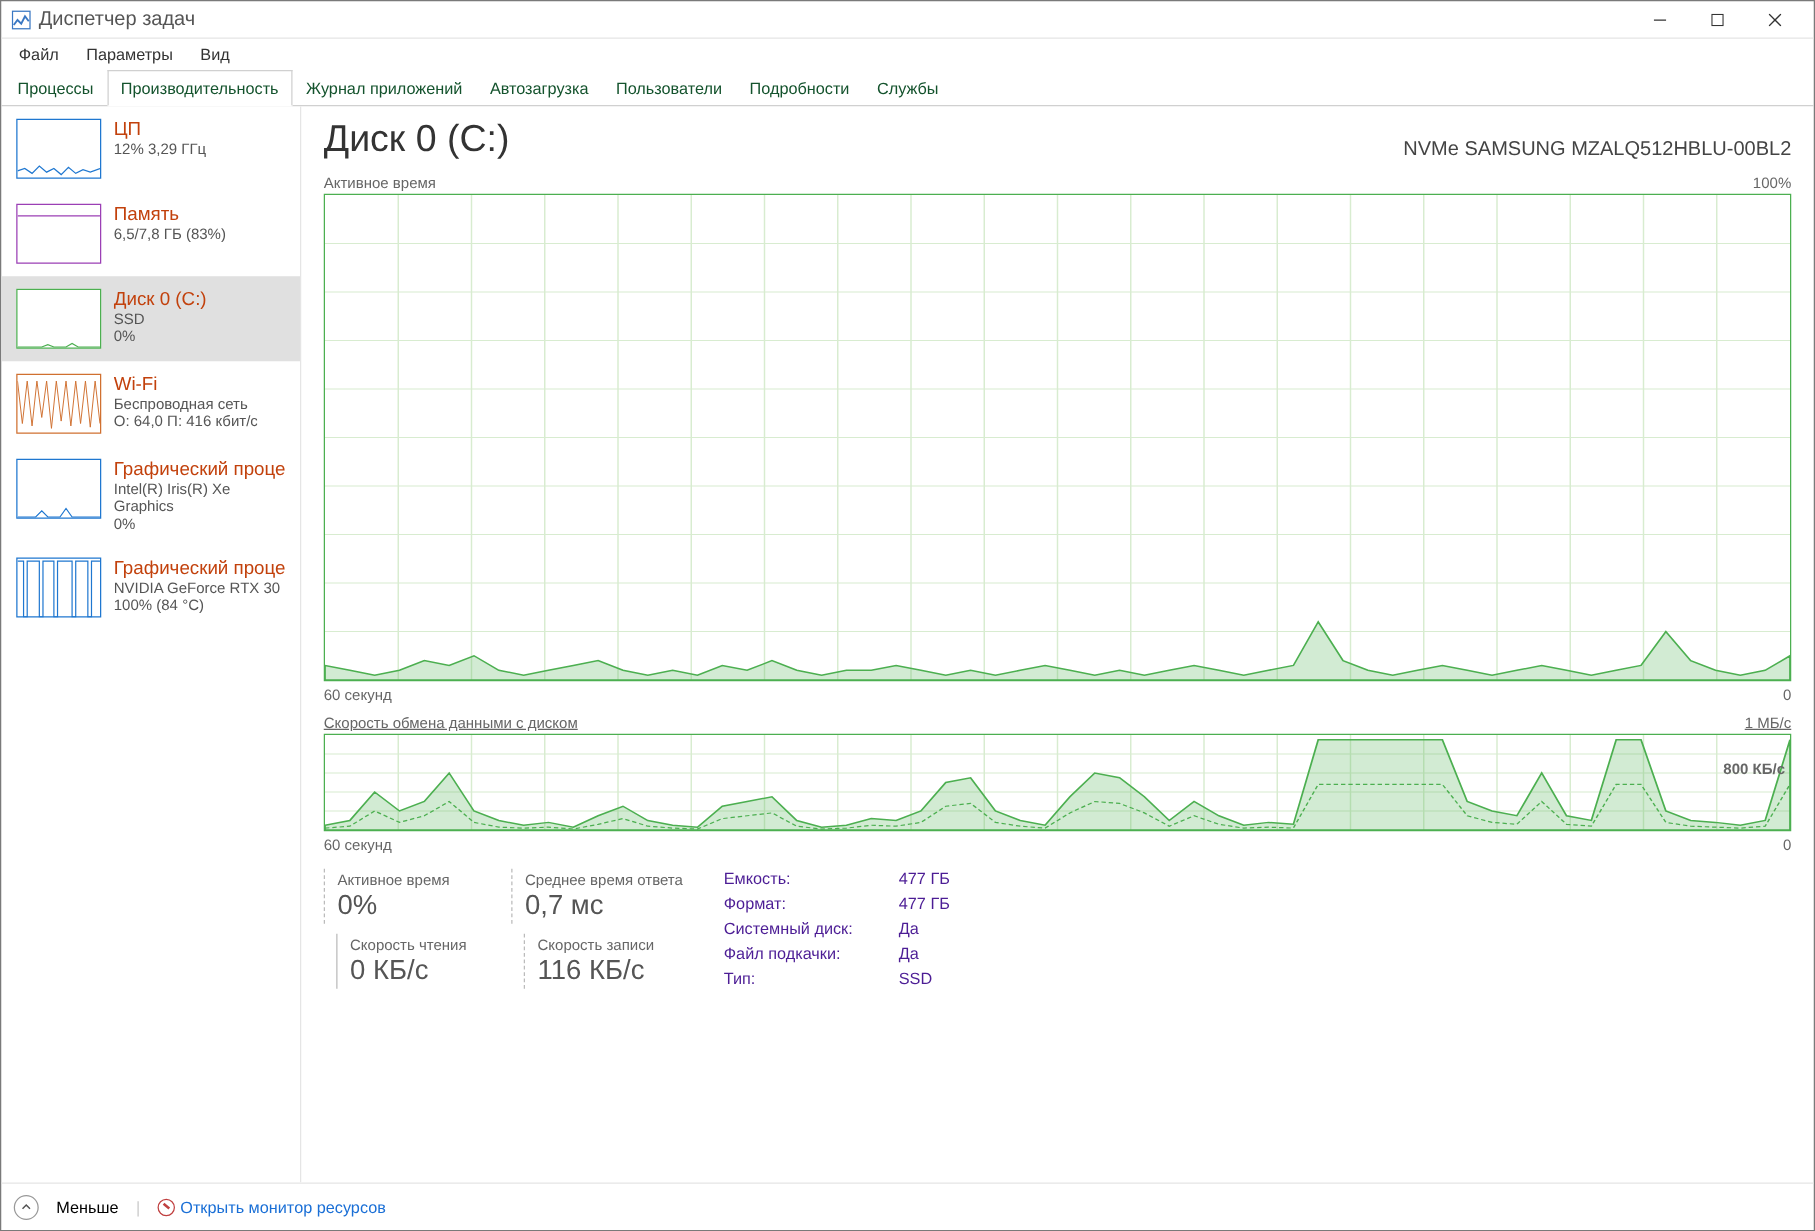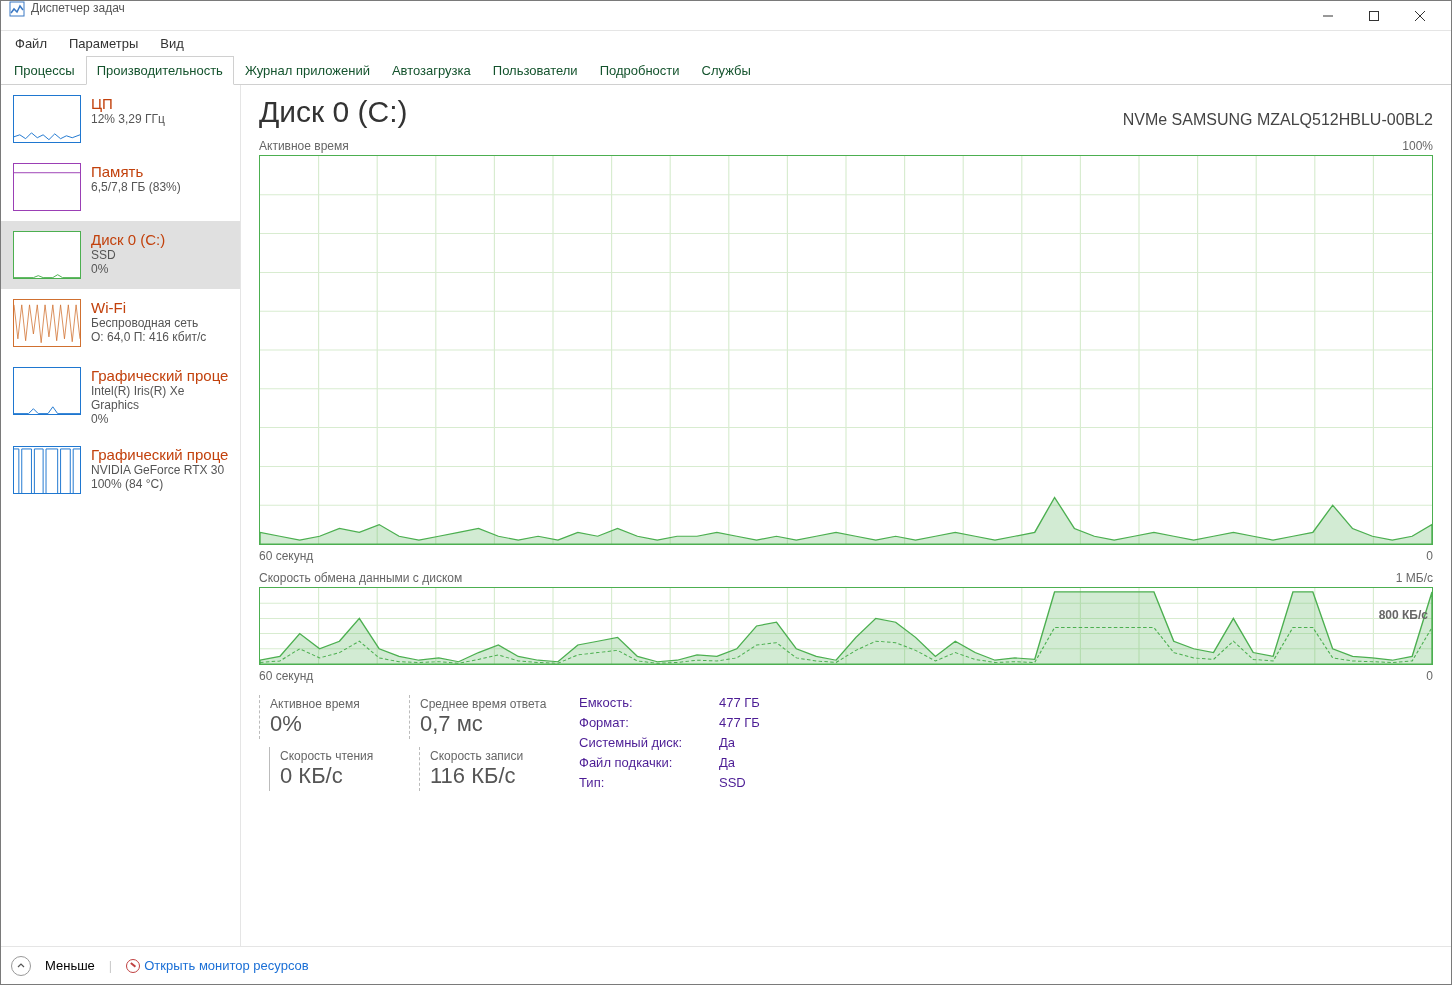--- a/index.html
+++ b/index.html
@@ -1,17 +1,17 @@
 <!DOCTYPE html>
 <html><head>
 <meta charset="utf-8">
 <style>
 * { box-sizing: border-box; margin: 0; padding: 0; font-family: "Segoe UI", Tahoma, sans-serif; }
 body { background: #fff; width: 1452px; height: 985px; overflow: hidden; border: 1px solid #7a7a7a; display: flex; flex-direction: column; }
-.titlebar { height: 30px; display: flex; padding: 0 8px; border-bottom: 1px solid #e5e5e5; color: #555; font-size: 12px; }
+.titlebar { height: 30px; display: flex; align-items: center; padding: 0 8px; border-bottom: 1px solid #e5e5e5; color: #555; font-size: 16px; }
 .titlebar-icon { width: 16px; height: 16px; margin-right: 6px; display:inline-flex; align-items:center; justify-content:center; }
 .titlebar-spacer { flex: 1; }
 .win-btn { width: 46px; height: 30px; display:flex; align-items:center; justify-content:center; color:#555; }
 .menubar { height: 24px; display:flex; align-items:center; gap: 14px; padding: 0 10px; font-size: 13px; color: #333; }
 .menubar span { padding: 2px 4px; }
 .tabs { height: 30px; display:flex; align-items:flex-end; padding-left: 2px; font-size: 13px; border-bottom: 1px solid #d0d0d0; }
 .tab { padding: 6px 10px; border: 1px solid transparent; border-bottom: none; color: #14532d; position:relative; }
 .tab.active { background:#fff; border-color:#d0d0d0; border-bottom:1px solid #fff; margin-bottom:-1px; }
 .content { flex:1; display:flex; overflow:hidden; }
 .sidebar { width: 240px; border-right: 1px solid #e5e5e5; overflow:hidden; }
@@ -209,21 +209,21 @@
             <line x1="0" y1="351" x2="1000" y2="351"></line>
           </g>
         <polygon id="series1" class="series" points="0,390 0,378.3 16.949152542372882,382.2 33.898305084745765,386.1 50.847457627118644,382.2 67.79661016949153,374.4 84.7457627118644,378.3 101.69491525423729,370.5 118.64406779661017,382.2 135.59322033898306,386.1 152.54237288135593,382.2 169.4915254237288,378.3 186.4406779661017,374.4 203.38983050847457,382.2 220.33898305084745,386.1 237.28813559322035,382.2 254.23728813559322,386.1 271.1864406779661,378.3 288.135593220339,382.2 305.08474576271186,374.4 322.03389830508473,382.2 338.9830508474576,386.1 355.93220338983053,382.2 372.8813559322034,382.2 389.8305084745763,378.3 406.77966101694915,382.2 423.728813559322,386.1 440.6779661016949,382.2 457.6271186440678,386.1 474.5762711864407,382.2 491.52542372881356,378.3 508.47457627118644,382.2 525.4237288135594,386.1 542.3728813559322,382.2 559.3220338983051,386.1 576.271186440678,382.2 593.2203389830509,378.3 610.1694915254237,382.2 627.1186440677966,386.1 644.0677966101695,382.2 661.0169491525423,378.3 677.9661016949152,343.2 694.9152542372881,374.4 711.8644067796611,382.2 728.8135593220339,386.1 745.7627118644068,382.2 762.7118644067797,378.3 779.6610169491526,382.2 796.6101694915254,386.1 813.5593220338983,382.2 830.5084745762712,378.3 847.457627118644,382.2 864.4067796610169,386.1 881.3559322033898,382.2 898.3050847457627,378.3 915.2542372881356,351 932.2033898305085,374.4 949.1525423728814,382.2 966.1016949152543,386.1 983.0508474576271,382.2 1000,370.5 1000,390"></polygon>
       </svg>
     </div>
     <div class="chart-label-row">
       <span>60 секунд</span>
       <span>0</span>
     </div>
 
-    <div class="chart-label-row" style="margin-top:8px;">
+    <div class="chart-label-row" style="margin-top:8px;text-decoration:underline;">
       <span>Скорость обмена данными с диском</span>
       <span>1 МБ/с</span>
     </div>
     <div class="chart small">
       <div class="inner-label">800 КБ/с</div>
       <svg viewBox="0 0 1000 78" preserveAspectRatio="none" width="100%" height="100%">
         <g class="grid" id="grid2">
             <line x1="50" y1="0" x2="50" y2="78"></line>
             <line x1="100" y1="0" x2="100" y2="78"></line>
             <line x1="150" y1="0" x2="150" y2="78"></line>

